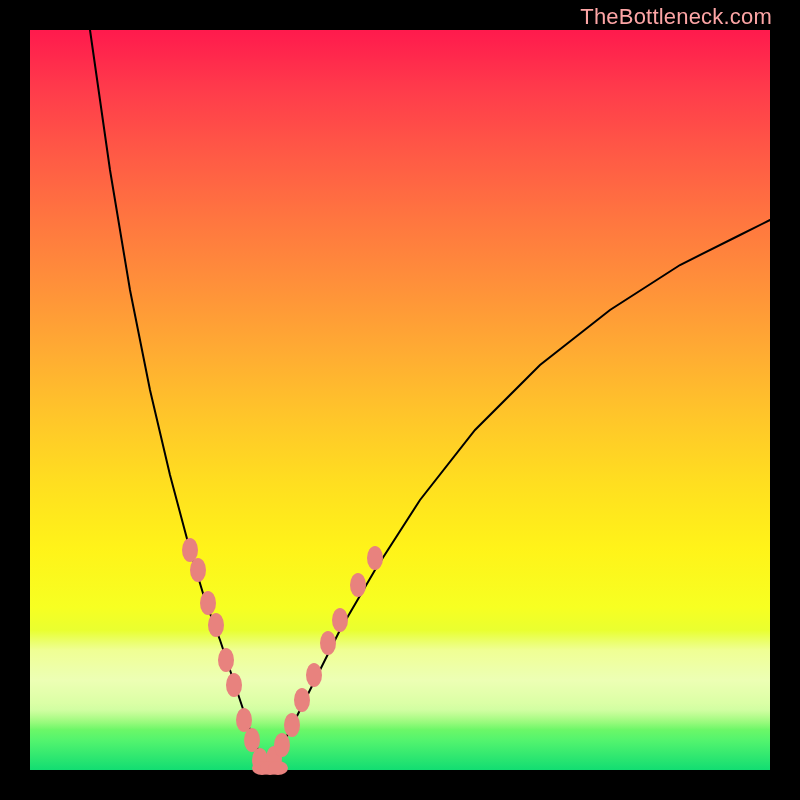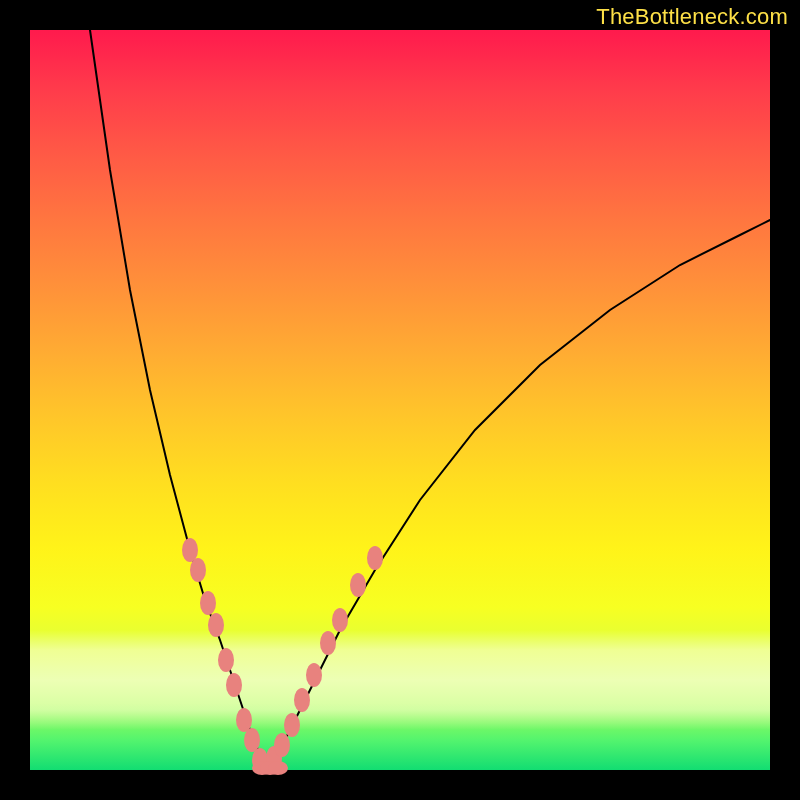--- a/index.html
+++ b/index.html
@@ -57,22 +57,22 @@
       rgba(255,255,220,0.55) 20%,
       rgba(255,255,225,0.7) 50%,
       rgba(255,255,220,0.55) 80%,
       rgba(255,255,210,0) 100%
     );
     pointer-events: none;
   }
   .watermark {
     position: absolute;
     top: 4px;
-    right: 12px;
-    color: #fde047;
+    right: 28px;
+    color: #fca5a5;
     font-size: 22px;
     font-weight: 500;
     letter-spacing: 0.2px;
     pointer-events: none;
   }
   svg.curves {
     position: absolute;
     top: 30px;
     left: 30px;
     width: 740px;

